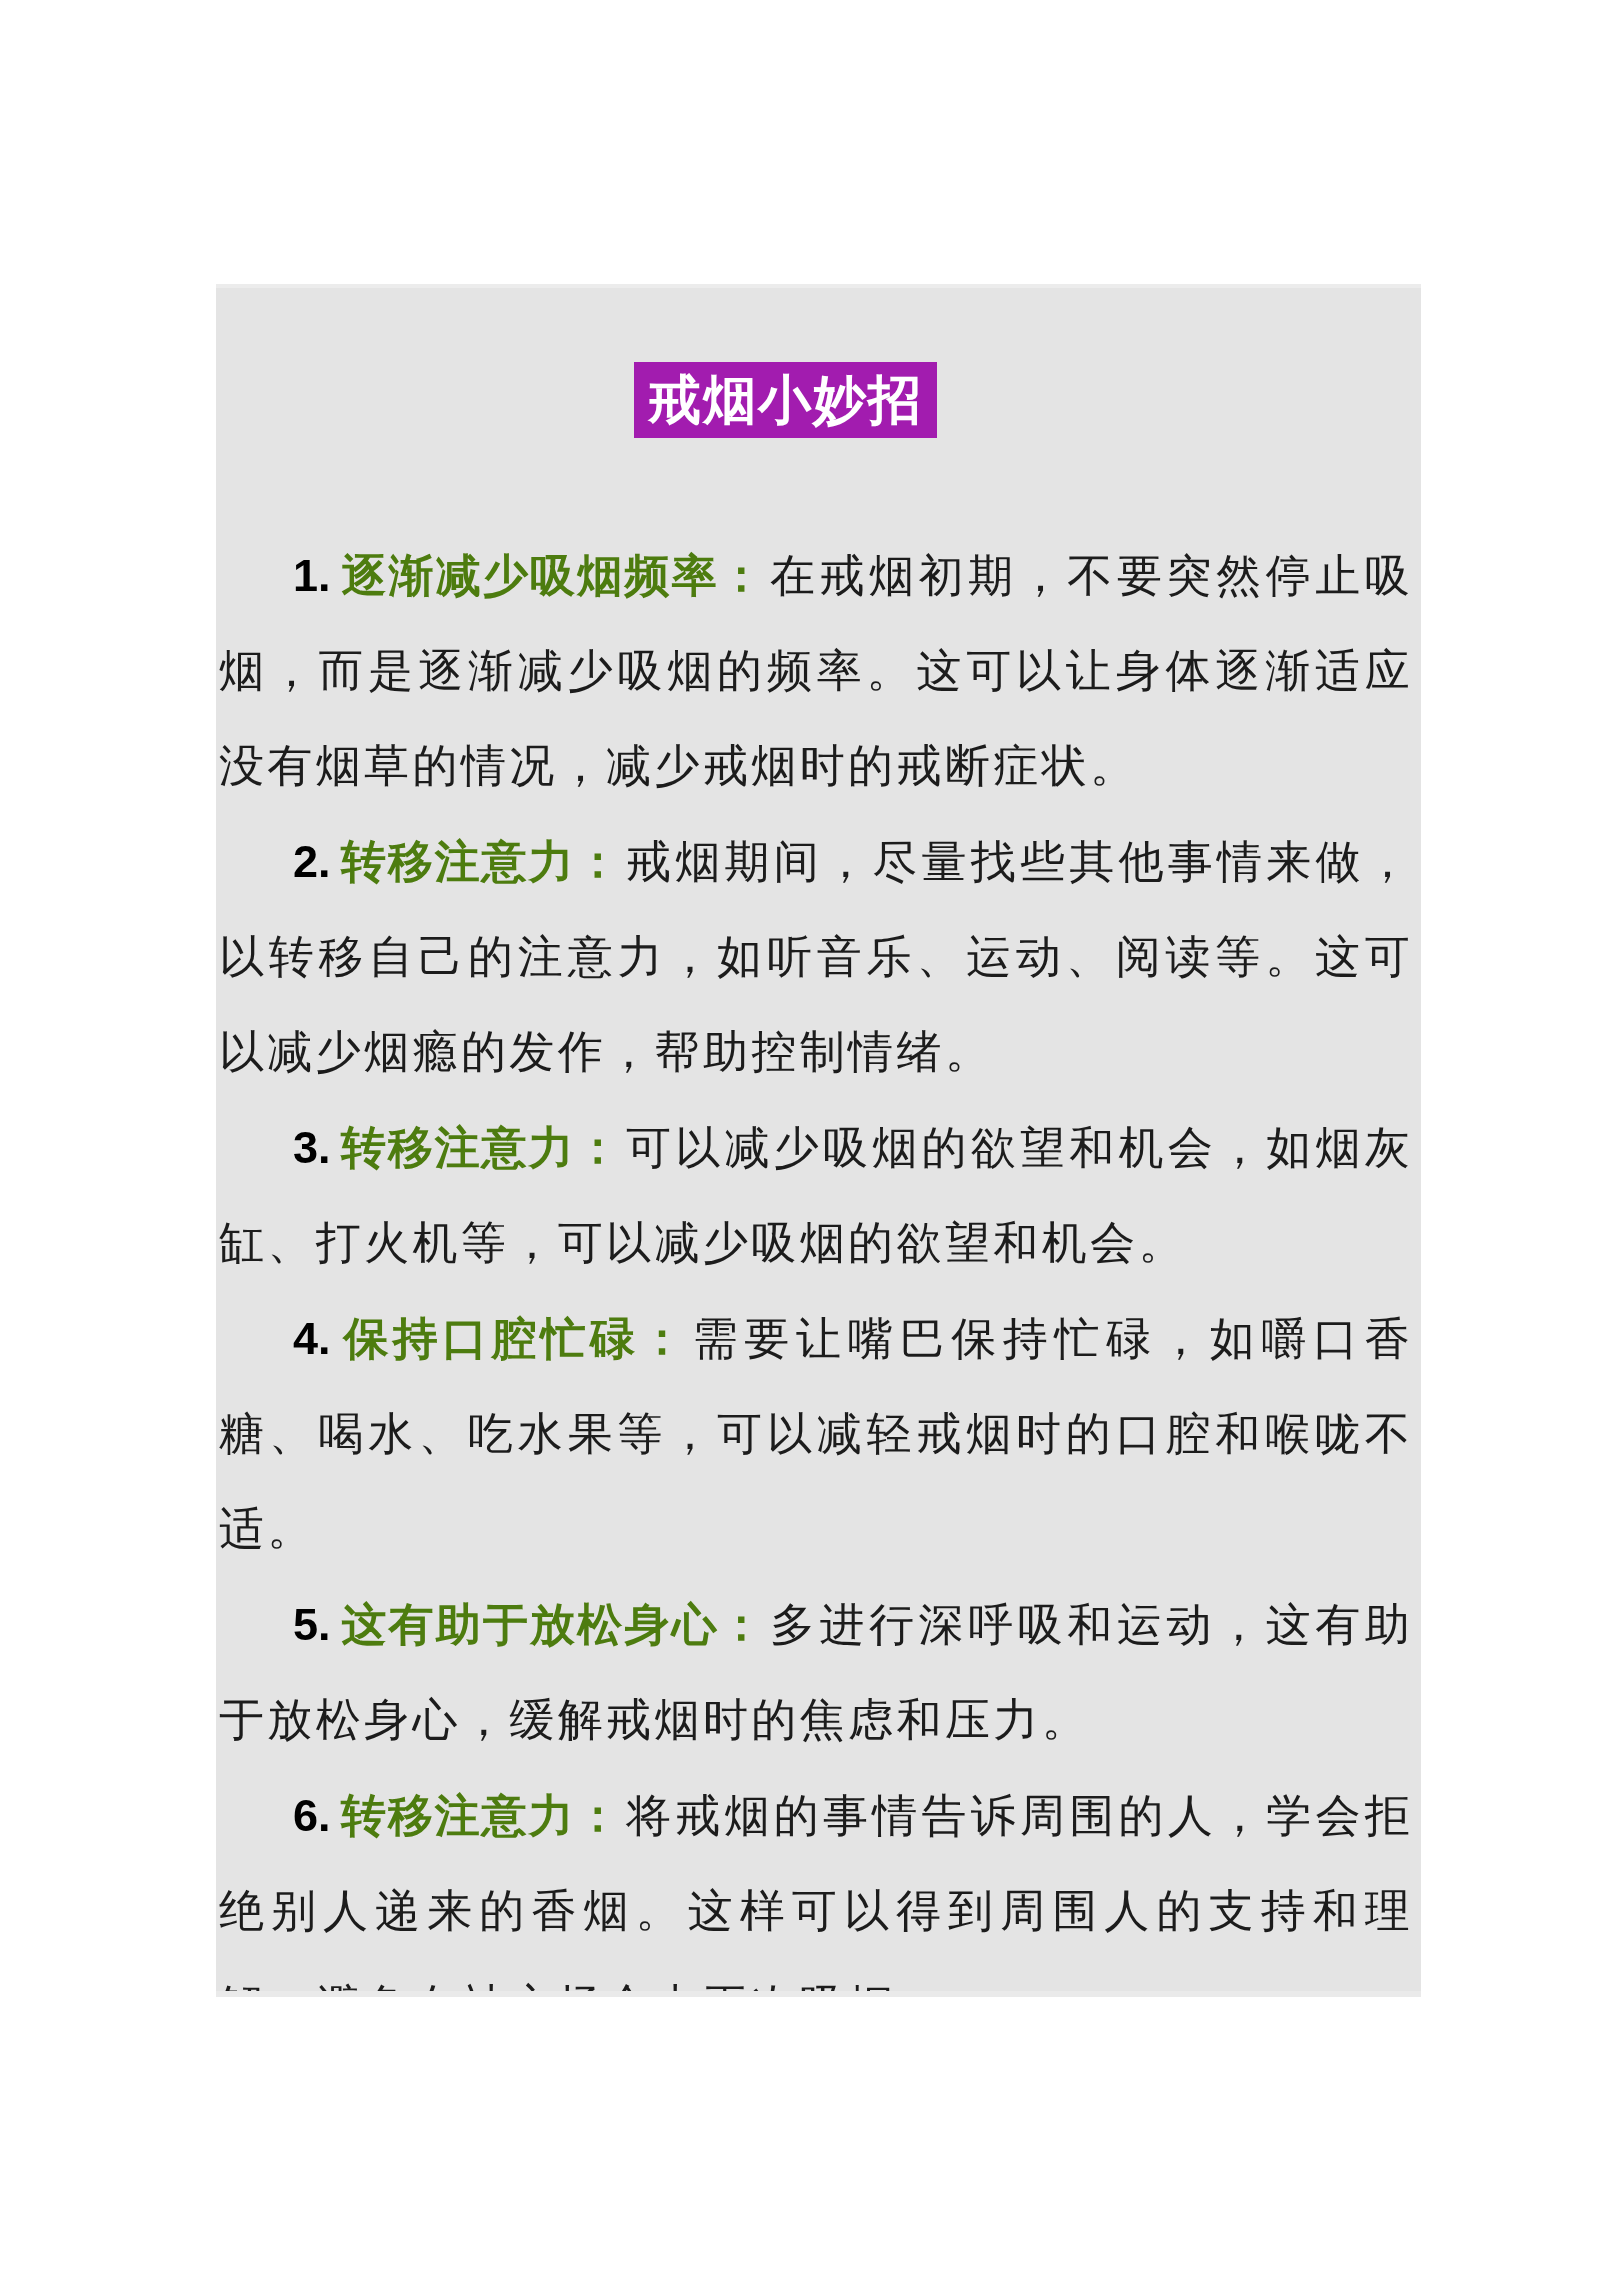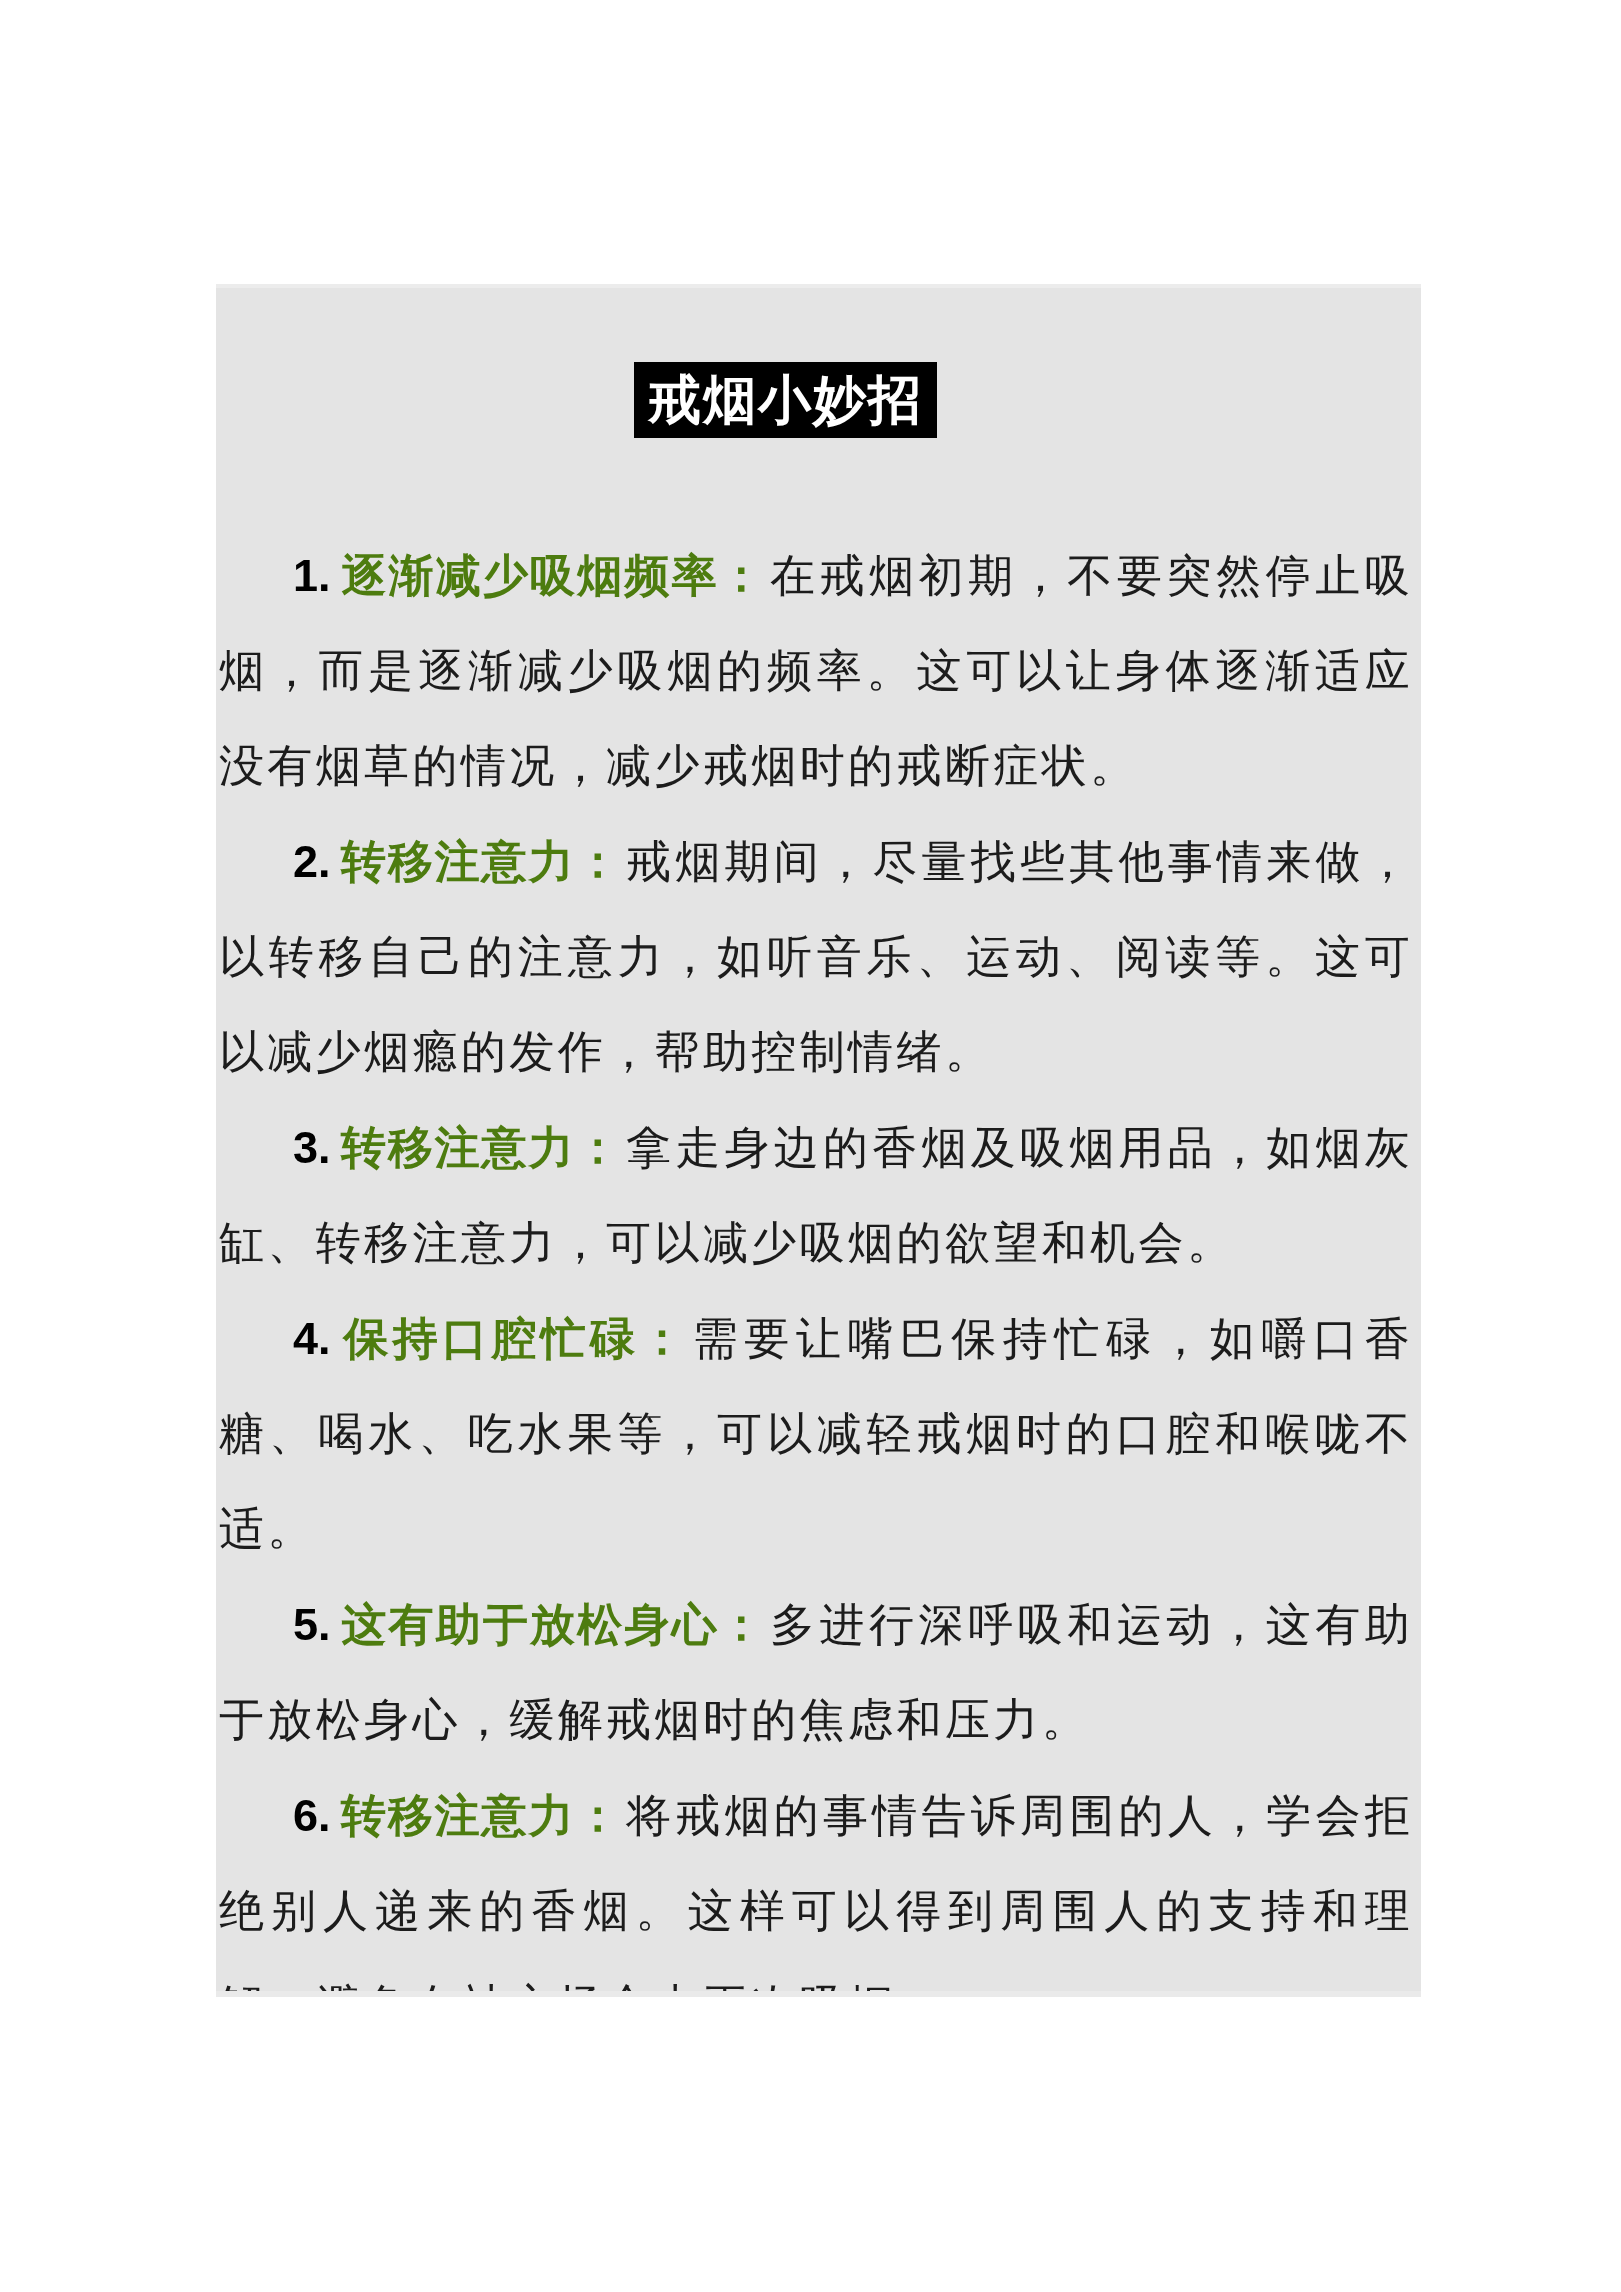--- a/index.html
+++ b/index.html
@@ -24,21 +24,21 @@
     border-top: 4.9px solid #ececec;
     border-bottom: 6.9px solid #eaeaea;
     overflow: hidden;
   }
   .title-row {
     padding-top: 74px;
     text-align: center;
   }
   .doc-title {
     display: inline-block;
-    background: #000000;
+    background: #a21caf;
     color: #ffffff;
     font-family: "Liberation Sans", "DejaVu Sans", sans-serif;
     font-weight: bold;
     font-size: 53px;
     line-height: 65px;
     padding: 4.9px 13.7px 5.9px 13.7px;
     letter-spacing: 2px;
     transform: translateX(-33px);
   }
   .doc-body {
@@ -75,21 +75,21 @@
 
 <div class="paper">
   <div class="title-row">
     <span class="doc-title">戒烟小妙招</span>
   </div>
   <div class="doc-body" id="tips-container">
   <p class="tip"><span class="tip-num">1.</span><span class="tip-heading">逐渐减少吸烟频率：</span><span class="tip-body">在戒烟初期，不要突然停止吸烟，而是逐渐减少吸烟的频率。这可以让身体逐渐适应没有烟草的情况，减少戒烟时的戒断症状。</span></p>
 
   <p class="tip"><span class="tip-num">2.</span><span class="tip-heading">转移注意力：</span><span class="tip-body">戒烟期间，尽量找些其他事情来做，以转移自己的注意力，如听音乐、运动、阅读等。这可以减少烟瘾的发作，帮助控制情绪。</span></p>
 
-  <p class="tip"><span class="tip-num">3.</span><span class="tip-heading">转移注意力：</span><span class="tip-body">拿走身边的香烟及吸烟用品，如烟灰缸、转移注意力，可以减少吸烟的欲望和机会。</span></p>
+  <p class="tip"><span class="tip-num">3.</span><span class="tip-heading">转移注意力：</span><span class="tip-body">可以减少吸烟的欲望和机会，如烟灰缸、打火机等，可以减少吸烟的欲望和机会。</span></p>
 
   <p class="tip"><span class="tip-num">4.</span><span class="tip-heading">保持口腔忙碌：</span><span class="tip-body">需要让嘴巴保持忙碌，如嚼口香糖、喝水、吃水果等，可以减轻戒烟时的口腔和喉咙不适。</span></p>
 
   <p class="tip"><span class="tip-num">5.</span><span class="tip-heading">这有助于放松身心：</span><span class="tip-body">多进行深呼吸和运动，这有助于放松身心，缓解戒烟时的焦虑和压力。</span></p>
 
   <p class="tip"><span class="tip-num">6.</span><span class="tip-heading">转移注意力：</span><span class="tip-body">将戒烟的事情告诉周围的人，学会拒绝别人递来的香烟。这样可以得到周围人的支持和理解，避免在社交场合中再次吸烟。</span></p>
 
 </div>
 </div>
 

